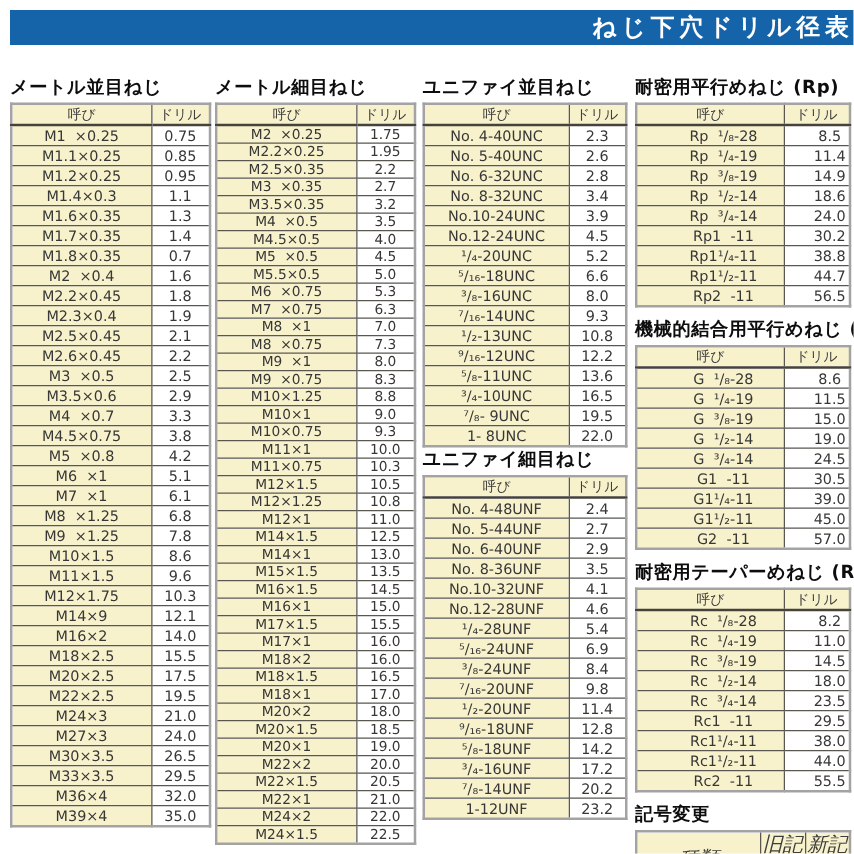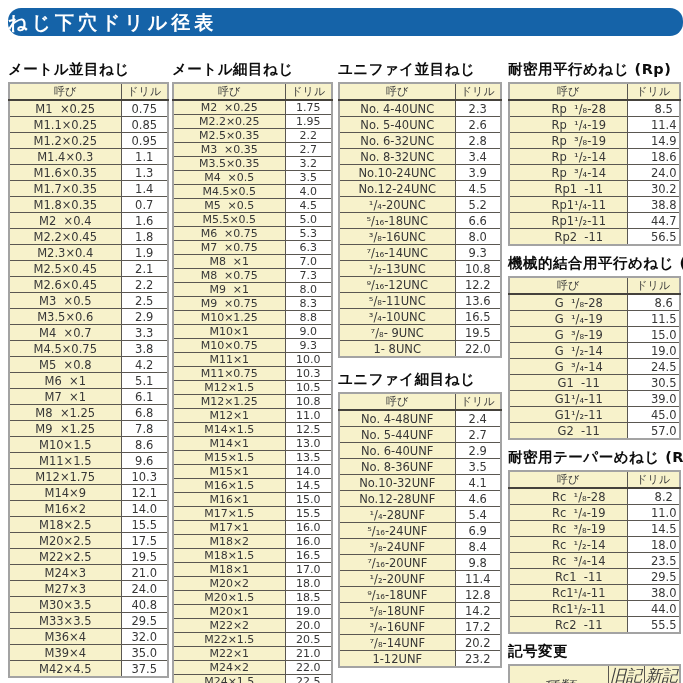--- a/index.html
+++ b/index.html
@@ -1,26 +1,26 @@
 <!DOCTYPE html>
 <html><head>
 <meta charset="utf-8">
 <style>
   html,body{margin:0;padding:0;background:#fff;}
   .page{position:relative;width:683px;height:683px;background:#ffffff;overflow:hidden;
         font-family:"DejaVu Sans","Liberation Sans",sans-serif;color:#373737;}
   .title-bar{position:absolute;left:8px;top:8px;width:675px;height:28px;background:#1563a8;
-        color:#ffffff;font-weight:bold;font-size:19px;line-height:29px;text-align:left;letter-spacing:4px;border-radius:13px;}
+        color:#ffffff;font-weight:bold;font-size:19px;line-height:29px;text-align:right;letter-spacing:4px;}
   .col{position:absolute;top:60px;}
   .col1{left:8px;width:161px;}
   .col2{left:172px;width:161px;}
   .col3{left:338px;width:164px;}
   .col4{left:508px;width:173px;}
   .sec-title{font-weight:bold;font-size:14.5px;color:#0d0d0d;margin:0 0 3px 0;white-space:nowrap;letter-spacing:0.5px;}
-  .gap{margin-top:12px;}
+  .gap{margin-top:0;}
   .gap-sm{margin-top:8px;}
   table{border-collapse:collapse;width:100%;table-layout:fixed;border:2px solid #a3a3a3;}
   th,td{border:1px solid #5a5751;padding:0;text-align:center;overflow:hidden;}
   th{background:#f7f2cb;font-weight:normal;font-size:11px;height:15px;border-bottom:2px solid #45423c;color:#3d3d3d;}
   td{font-size:11.5px;white-space:pre;background:#fff;}
   td:first-child{background:#f7f2cb;}
   .sym td:first-child{text-align:left;padding-left:3px;}
   .col1 td,.col3 td{height:15px;}
   .col2 td{height:13px;font-size:11px;}
   .col4 td{height:15px;padding-left:21px;}
@@ -168,37 +168,33 @@
           <tr>
             <td>M24×3</td>
             <td>21.0</td>
           </tr>
           <tr>
             <td>M27×3</td>
             <td>24.0</td>
           </tr>
           <tr>
             <td>M30×3.5</td>
-            <td>40.8</td>
+            <td>26.5</td>
           </tr>
           <tr>
             <td>M33×3.5</td>
             <td>29.5</td>
           </tr>
           <tr>
             <td>M36×4</td>
             <td>32.0</td>
           </tr>
           <tr>
             <td>M39×4</td>
             <td>35.0</td>
-          </tr>
-          <tr>
-            <td>M42×4.5</td>
-            <td>37.5</td>
           </tr>
         </tbody>
     </table>
   </div>
 
   <div class="col col2">
     <h2 class="sec-title">メートル細目ねじ</h2>
     <table>
       <colgroup>
           <col style="width:112px">
@@ -309,24 +305,20 @@
           </tr>
           <tr>
             <td>M14×1</td>
             <td>13.0</td>
           </tr>
           <tr>
             <td>M15×1.5</td>
             <td>13.5</td>
           </tr>
           <tr>
-            <td>M15×1</td>
-            <td>14.0</td>
-          </tr>
-          <tr>
             <td>M16×1.5</td>
             <td>14.5</td>
           </tr>
           <tr>
             <td>M16×1</td>
             <td>15.0</td>
           </tr>
           <tr>
             <td>M17×1.5</td>
             <td>15.5</td>

